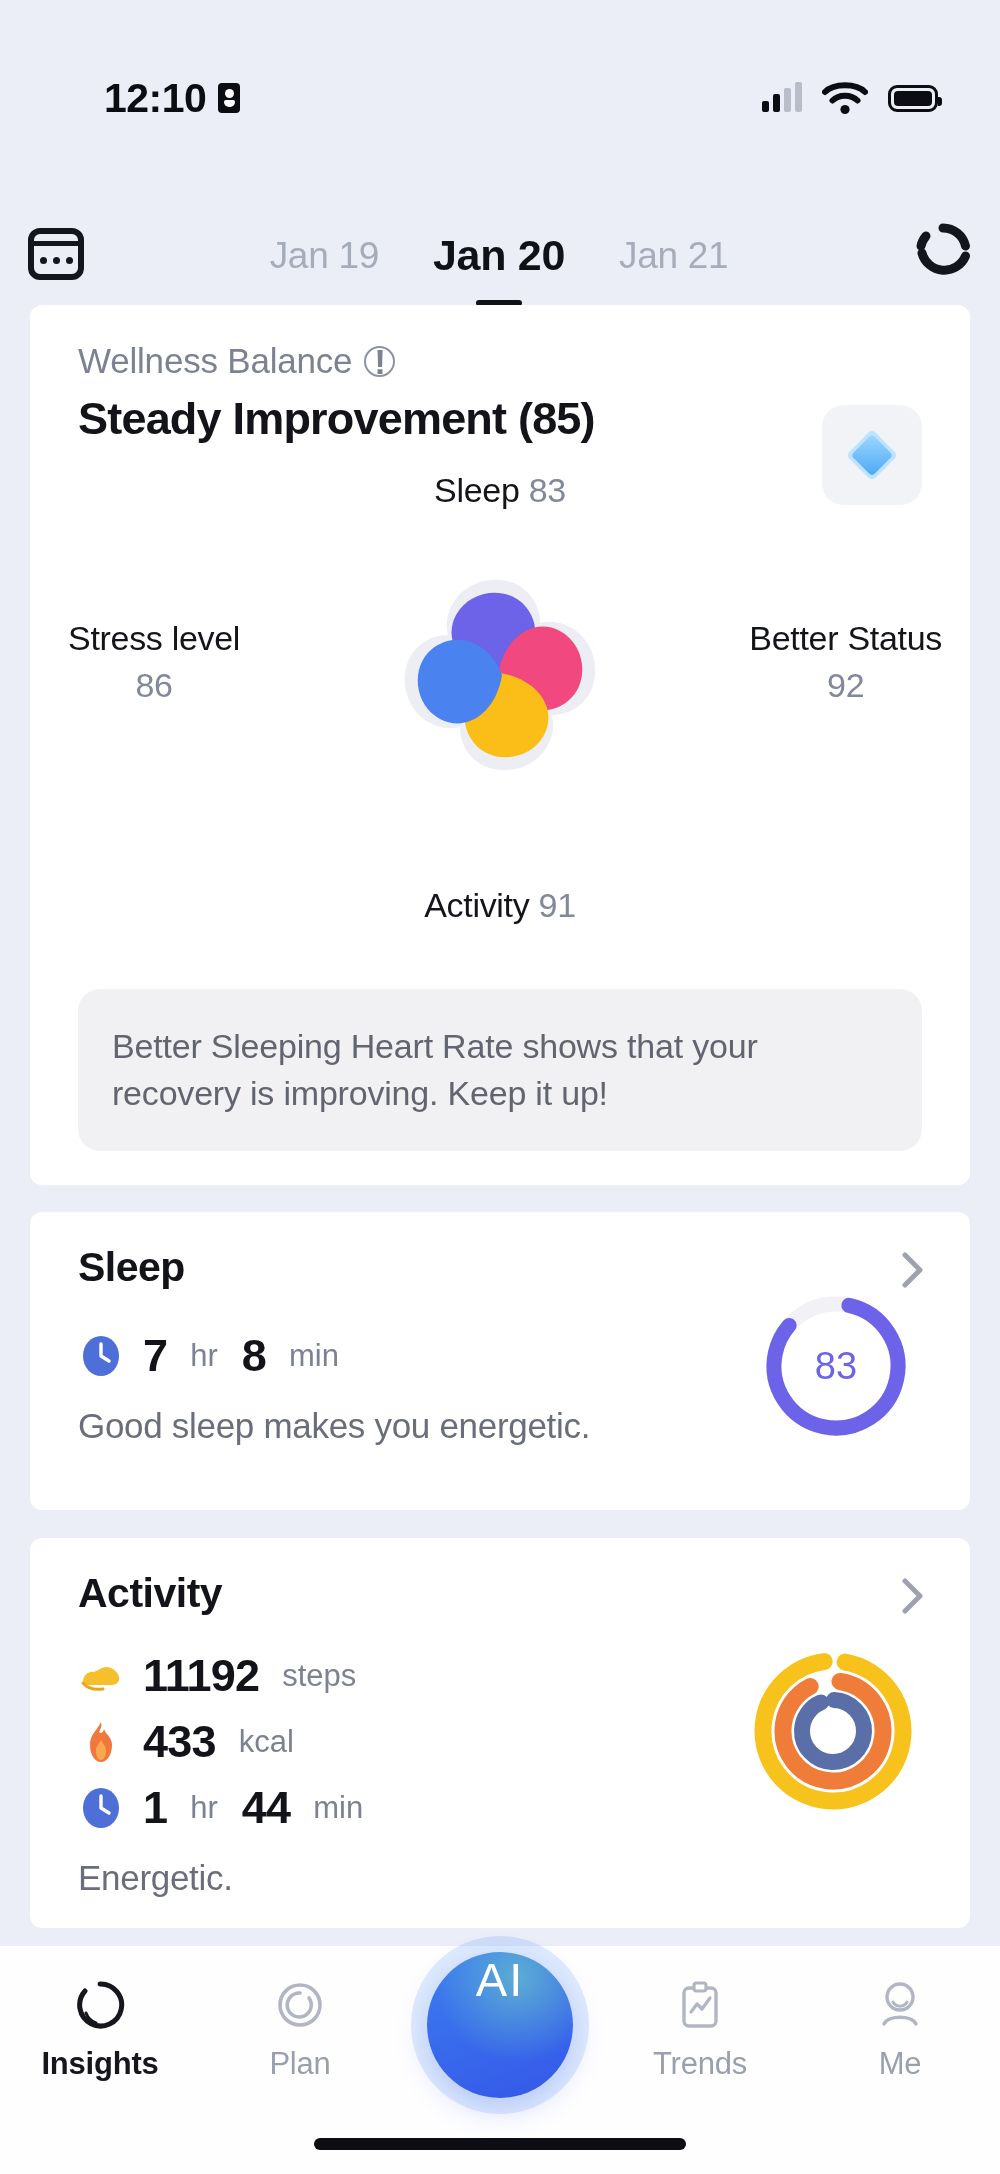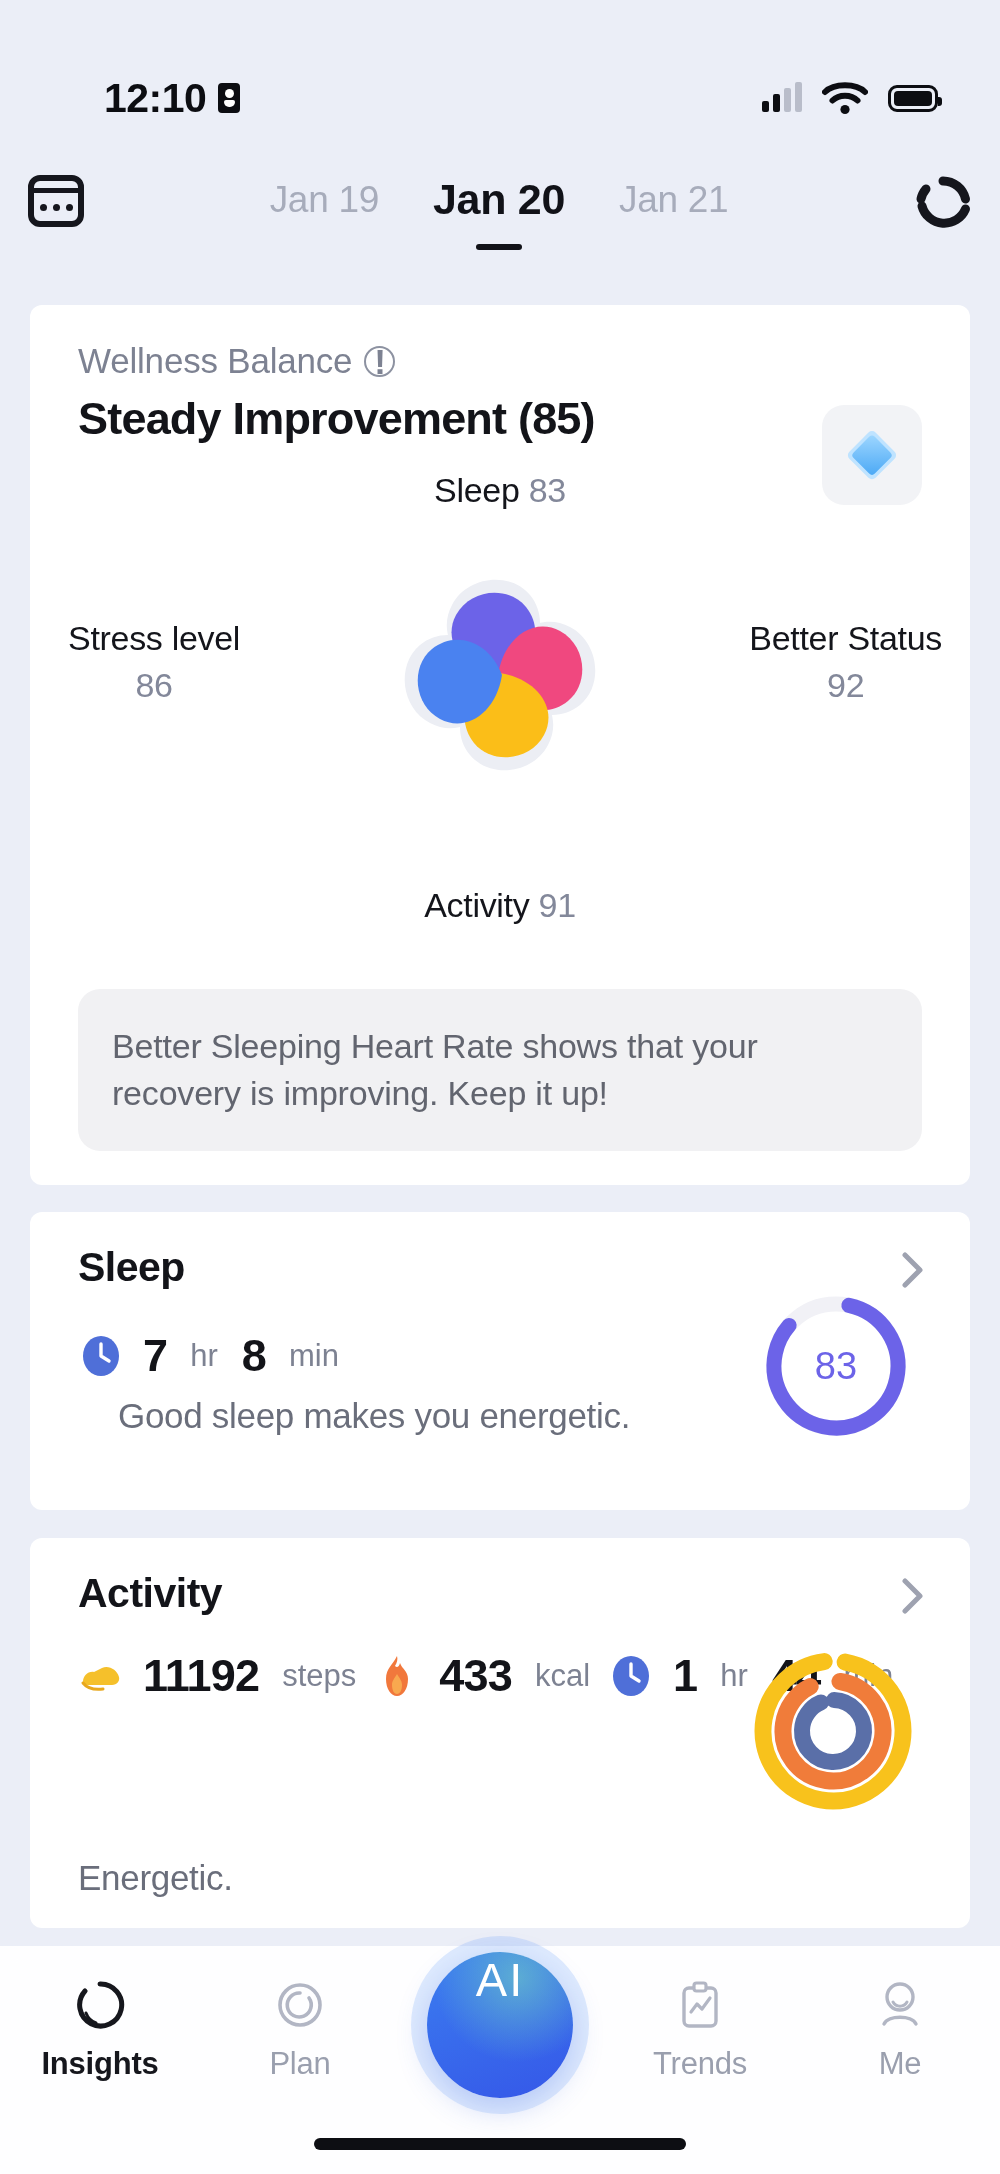--- a/index.html
+++ b/index.html
@@ -39,21 +39,21 @@
   }
   .battery::after {
     content: ""; position: absolute; right: -7px; top: 9px; width: 4px; height: 9px;
     background: #0c0d12; border-radius: 0 3px 3px 0;
   }
   .battery i { display: block; height: 100%; background: #0c0d12; border-radius: 4px; }
 
   
   .datebar {
     position: absolute; top: 175px; left: 0; width: 1000px; height: 105px;
-    display: flex; align-items: flex-start; padding: 0 28px;
+    display: flex; align-items: flex-end; padding: 0 28px;
   }
   .cal-icon {
     width: 56px; height: 52px; border: 6px solid #15161d; border-radius: 12px;
     display: flex; flex-direction: column; overflow: hidden; flex: none;
   }
   .cal-icon .top { height: 12px; border-bottom: 5px solid #15161d; }
   .cal-icon .dots { flex: 1; display: flex; align-items: center; justify-content: center; gap: 6px; }
   .cal-icon .dots i { width: 7px; height: 7px; border-radius: 50%; background: #15161d; }
   .dates { flex: 1; display: flex; align-items: center; justify-content: center; gap: 54px; }
   .date-item { font-size: 37px; color: #a7acbb; letter-spacing: -0.3px; white-space: nowrap; }
@@ -110,24 +110,24 @@
   
   .mc-title { position: absolute; left: 48px; top: 32px; font-size: 41px; font-weight: 700; color: #131419; letter-spacing: -0.5px; }
   .chev { position: absolute; right: 46px; top: 40px; width: 22px; height: 36px; }
   .metric-row { display: flex; align-items: center; gap: 20px; }
   .mrow-icon { width: 45px; height: 45px; flex: none; display:flex; align-items:center; justify-content:center; }
   .mval { font-size: 45px; font-weight: 700; color: #131419; letter-spacing: -0.8px; }
   .munit { font-size: 31px; color: #7d8292; margin-left: 3px; margin-right: 4px; }
   .sub-note { font-size: 35px; color: #6a6e7b; letter-spacing: -0.3px; }
 
   .sleep-body { position: absolute; left: 48px; top: 118px; }
-  .sleep-note { position: absolute; left: 48px; top: 184px; margin-left: 40px; }
+  .sleep-note { position: absolute; left: 48px; top: 194px; }
   .sleep-ring { position: absolute; right: 58px; top: 78px; }
 
-  .act-body { position: absolute; left: 48px; top: 112px; display: flex; flex-direction: row; gap: 14px; }
+  .act-body { position: absolute; left: 48px; top: 112px; display: flex; flex-direction: column; gap: 14px; }
   .act-note { position: absolute; left: 48px; top: 320px; }
   .act-rings { position: absolute; right: 52px; top: 108px; }
 
   
   .navbar {
     position: absolute; bottom: 0; left: 0; width: 1000px; height: 228px;
     background: rgba(255,255,255,0.94); backdrop-filter: blur(8px);
     display: flex; align-items: flex-start; padding-top: 32px;
   }
   .nav-item {

